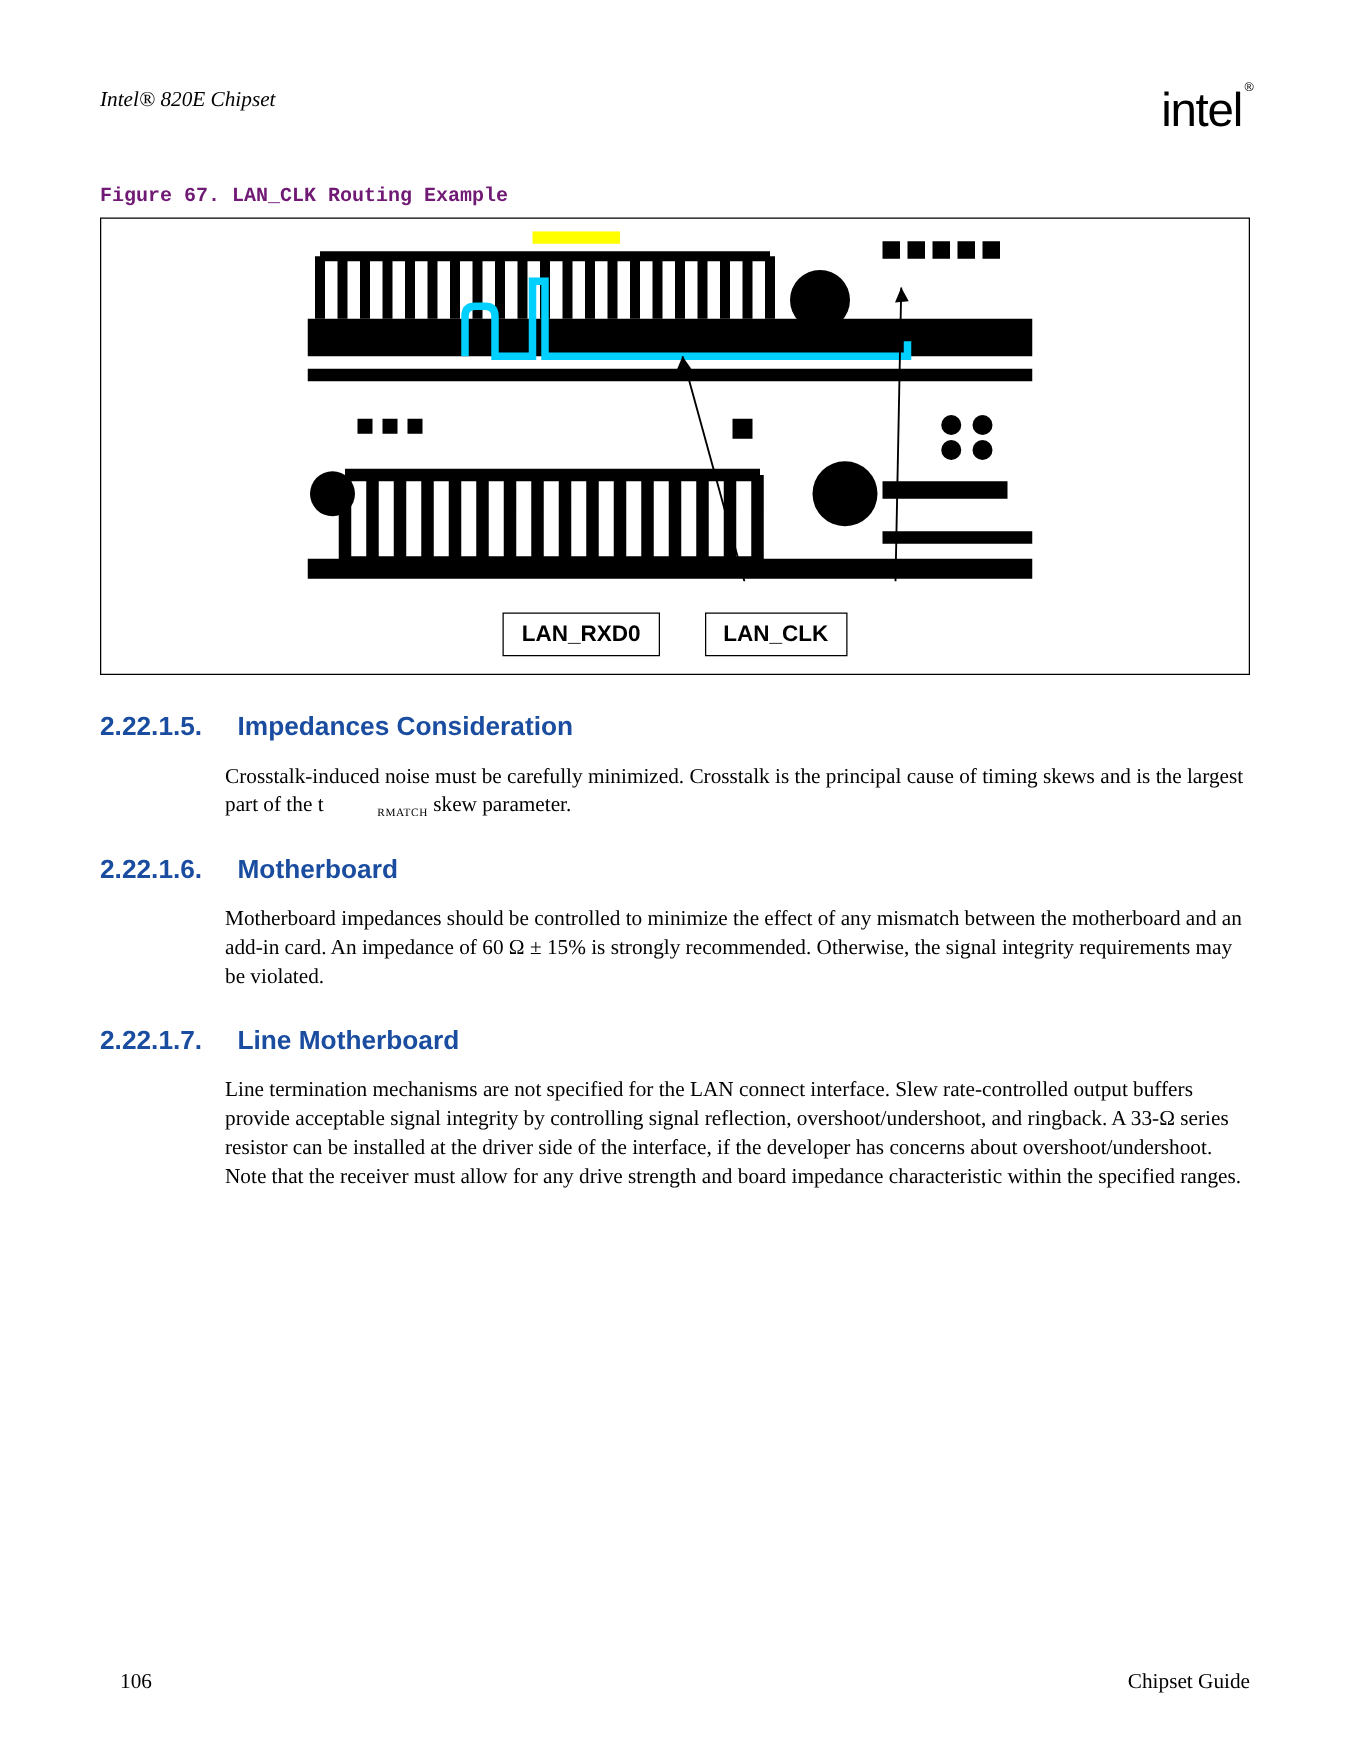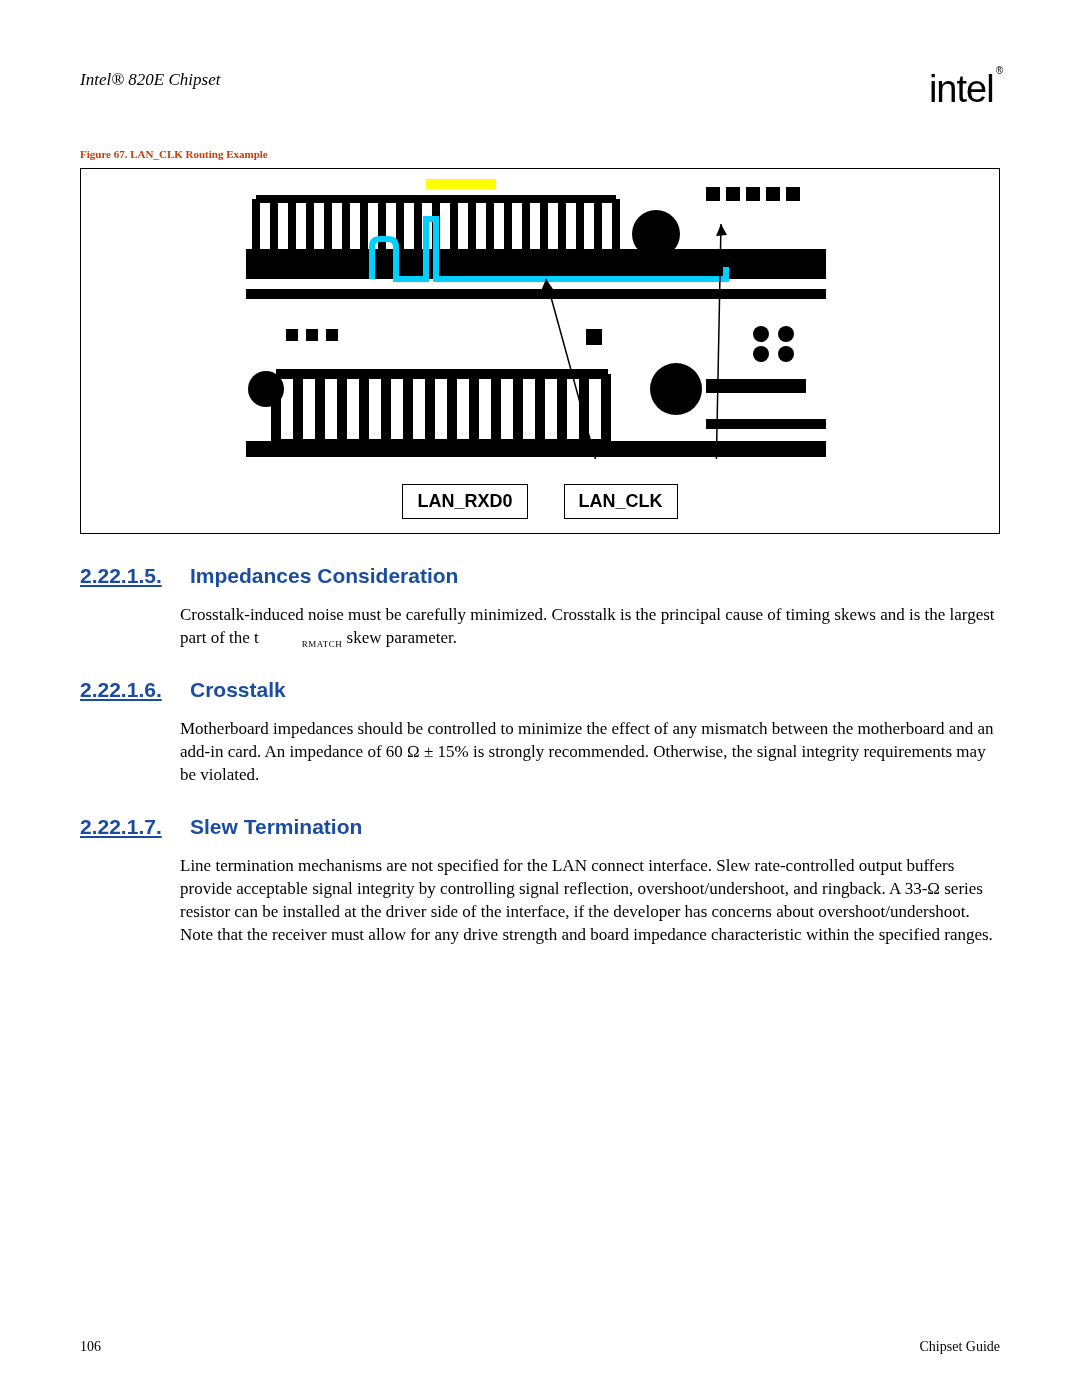--- a/index.html
+++ b/index.html
@@ -33,24 +33,24 @@
     line-height: 1;
   }
   .logo .sub {
     font-size: 10px;
     vertical-align: super;
     position: relative;
     top: -14px;
     left: 2px;
   }
   .figure-caption {
-    color: #c2410c;
-    font-family: Liberation Serif, serif;
+    color: #701a75;
+    font-family: Liberation Mono, monospace;
     font-weight: 700;
-    font-size: 11px;
+    font-size: 16px;
     margin-bottom: 8px;
   }
   .figure-box {
     border: 1px solid #000;
     width: 100%;
     padding: 10px 10px 18px 2px;
     margin-bottom: 30px;
     position: relative;
     height: 366px;
   }
@@ -82,37 +82,37 @@
   }
   .labels-row .label-box { margin: 0 16px; }
 
   .section-heading {
     color: #1a4da0;
     font-family: Arial, Helvetica, sans-serif;
     font-weight: 700;
     font-size: 21px;
     margin: 28px 0 16px 0;
   }
-  .section-heading .num { display:inline-block; width: 110px; text-decoration: underline; }
+  .section-heading .num { display:inline-block; width: 110px; }
   .body-text {
     font-size: 17px;
     line-height: 1.35;
     margin-left: 100px;
     margin-bottom: 8px;
   }
   .body-text sub { font-size: 9px; letter-spacing: 0.5px; padding-left: 43px; }
 
   .footer {
     position: absolute;
     bottom: 42px;
-    left: 80px;
+    left: 96px;
     right: 80px;
     display: flex;
     justify-content: space-between;
-    font-size: 14px;
+    font-size: 17px;
   }
 </style>
 </head>
 <body>
 
 <div class="header">
   <div class="doc-title">Intel® 820E Chipset</div>
   <div class="logo">
     <span>intel</span><span class="sub">®</span>
   </div>
@@ -185,25 +185,25 @@
 </div>
 
 <div class="section-heading">
   <span class="num">2.22.1.5.</span><span>Impedances Consideration</span>
 </div>
 <p class="body-text">
   Crosstalk-induced noise must be carefully minimized. Crosstalk is the principal cause of timing skews and is the largest part of the t<sub>RMATCH</sub> skew parameter.
 </p>
 
 <div class="section-heading">
-  <span class="num">2.22.1.6.</span><span>Crosstalk</span>
+  <span class="num">2.22.1.6.</span><span>Motherboard</span>
 </div>
 <p class="body-text">Motherboard impedances should be controlled to minimize the effect of any mismatch between the motherboard and an add-in card. An impedance of 60 Ω ± 15% is strongly recommended. Otherwise, the signal integrity requirements may be violated.</p>
 
 <div class="section-heading">
-  <span class="num">2.22.1.7.</span><span>Slew Termination</span>
+  <span class="num">2.22.1.7.</span><span>Line Motherboard</span>
 </div>
 <p class="body-text">Line termination mechanisms are not specified for the LAN connect interface. Slew rate-controlled output buffers provide acceptable signal integrity by controlling signal reflection, overshoot/undershoot, and ringback. A 33-Ω series resistor can be installed at the driver side of the interface, if the developer has concerns about overshoot/undershoot. Note that the receiver must allow for any drive strength and board impedance characteristic within the specified ranges.</p>
 
 <div class="footer">
   <span>106</span>
   <span>Chipset Guide</span>
 </div>
 
 </body></html>

